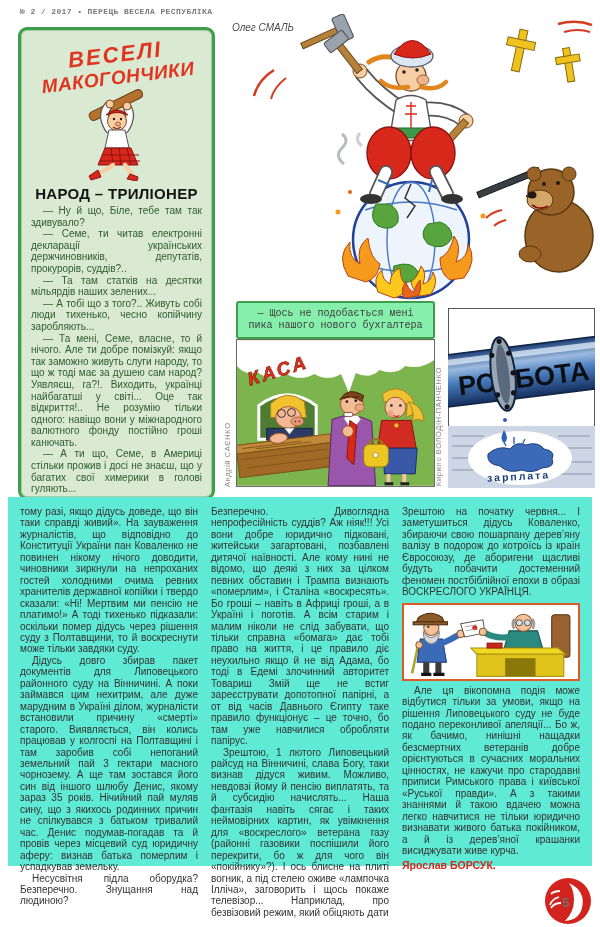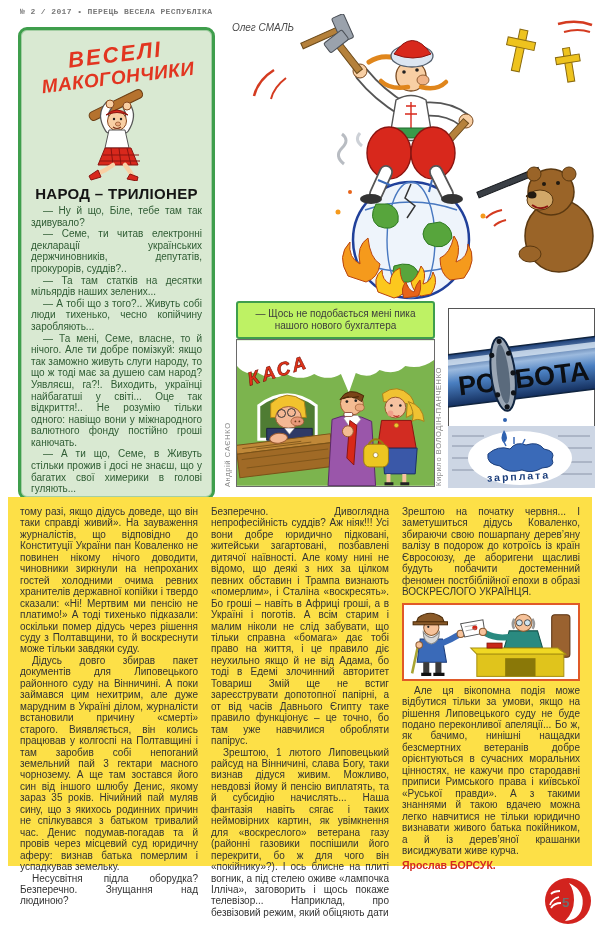--- a/index.html
+++ b/index.html
@@ -22,33 +22,33 @@
   .dialogue{font-size:10px;line-height:11.6px;color:#2e5b33;text-align:justify;}
   .para{margin:0;}
   .para.ind{text-indent:12px;}
   .gb-sign{text-align:right;font-size:9.5px;color:#2e5b33;margin-top:5px;}
   .gb-sign b{color:#1d4023;}
   
   .main-art{position:absolute;left:226px;top:14px;width:370px;height:286px;}
   .credit-top{position:absolute;left:232px;top:22px;font-size:10px;color:#4a4a4a;font-style:italic;}
   
   .caption-box{position:absolute;left:236px;top:301px;width:199px;height:38px;
-               background:#bef264;border:2px solid #3f9e4c;border-radius:3px;
+               background:#86efac;border:2px solid #3f9e4c;border-radius:3px;
                box-sizing:border-box;display:flex;align-items:center;justify-content:center;
-               text-align:center;font-size:10px;color:#3c3c3c;line-height:12px;padding:0 10px;}
+               text-align:center;font-size:10px;color:#3c3c3c;line-height:12px;padding:0 10px;font-family:Liberation Mono, monospace;}
   .cashier-art{position:absolute;left:236px;top:339px;width:199px;height:148px;
                border:1px solid #6a6a6a;box-sizing:border-box;}
   .pipe-art{position:absolute;left:448px;top:308px;width:147px;height:180px;}
   .vcredit{position:absolute;writing-mode:vertical-rl;transform:rotate(180deg);
            font-size:7.5px;color:#8a8a8a;letter-spacing:.6px;white-space:nowrap;}
   .vc1{left:223px;top:385px;height:102px;}
   .vc2{left:434px;top:318px;height:168px;}
   
   .article{position:absolute;left:8px;top:497px;width:584px;height:369px;
-           background:#fde047;box-sizing:border-box;padding:9px 12px 6px 12px;
+           background:#5eead4;box-sizing:border-box;padding:9px 12px 6px 12px;
            display:flex;gap:13px;}
   .col{flex:1 1 0;font-size:10px;line-height:11.45px;color:#333;text-align:justify;}
   .mini-cartoon{margin:5px 0 4px 0;border:2px solid #e05a28;background:#fff;height:74px;
                 box-sizing:content-box;overflow:hidden;}
   .art-sign{text-align:left;font-weight:bold;color:#d4281e;font-size:10.5px;margin-top:4px;}
   
   .pepper{position:absolute;left:544px;top:877px;width:48px;height:48px;}
 </style>
 </head>
 <body>
@@ -86,21 +86,21 @@
       <path d="M31,81 l-9,6 l2,4 l10,-3 z" fill="#d8281c" stroke="#8a1410"></path>
       <path d="M63,85 l8,3 l-1,4 l-10,-2 z" fill="#d8281c" stroke="#8a1410"></path>
     </svg>
     <h3 class="gb-heading">НАРОД – ТРИЛІОНЕР</h3>
     <div class="dialogue">
         <p class="para ind">— Ну й що, Біле, тебе там так здивувало?</p>
         <p class="para ind">— Семе, ти читав електронні декларації українських держчиновників, депутатів, прокурорів, суддів?..</p>
         <p class="para ind">— Та там статків на десятки мільярдів наших зелених...</p>
         <p class="para ind">— А тобі що з того?.. Живуть собі люди тихенько, чесно копійчину заробляють...</p>
         <p class="para ind">— Та мені, Семе, власне, то й нічого. Але ти добре помізкуй: якщо так заможно живуть слуги народу, то що ж тоді має за душею сам народ? Уявляєш, га?!. Виходить, українці найбагатші у світі... Оце так відкриття!.. Не розумію тільки одного: навіщо вони у міжнародного валютного фонду постійно гроші канючать.</p>
-        <p class="para ind">— А ти що, Семе, в Живуть стільки прожив і досі не знаєш, що у багатих свої химерики в голові гуляють...</p>
+        <p class="para ind">— А ти що, Семе, в Америці стільки прожив і досі не знаєш, що у багатих свої химерики в голові гуляють...</p>
       </div>
     <div class="gb-sign">
       <span>Макогонив</span>
       <b>Юрко КРУЦЬ.</b>
     </div>
   </section>
 
   <div class="credit-top">Олег СМАЛЬ</div>
   <svg class="main-art" viewBox="0 0 370 286">
     <path d="M332,10 q18,-5 34,1" stroke="#d43b20" fill="none" stroke-width="2.5"></path>

